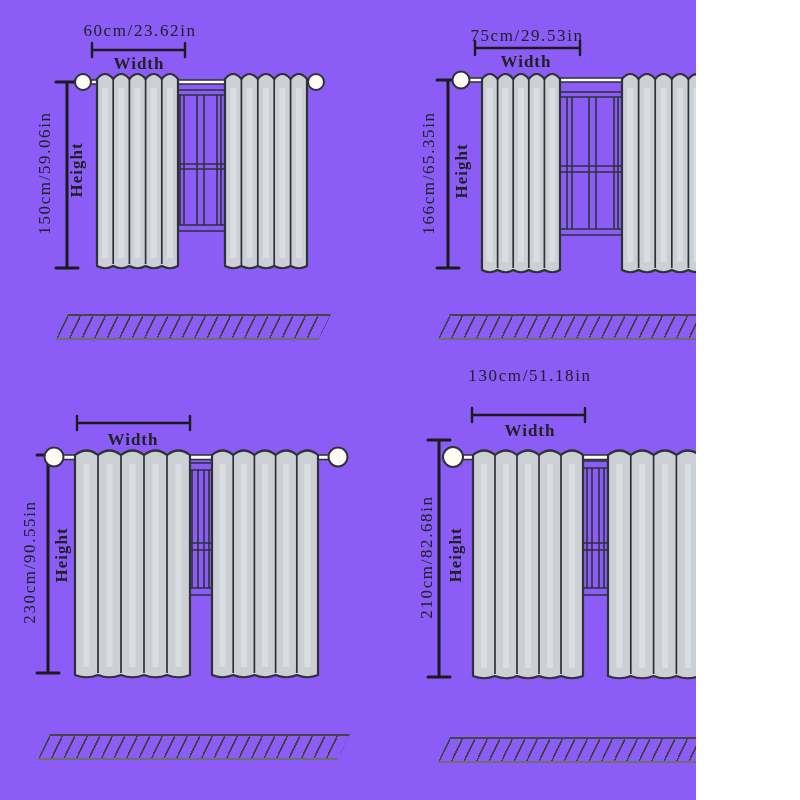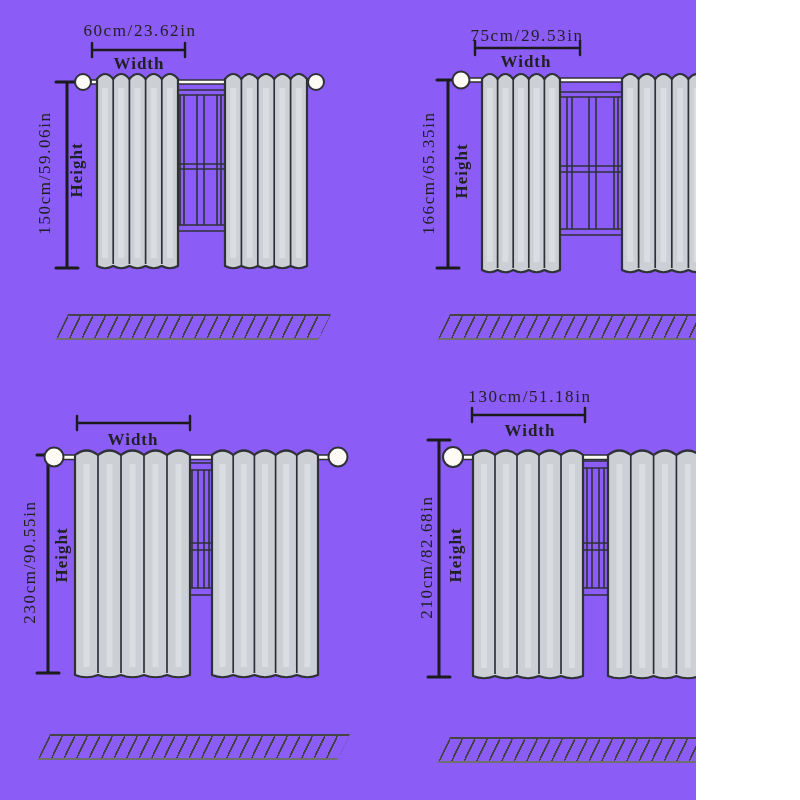--- a/index.html
+++ b/index.html
@@ -131,18 +131,18 @@
 
   <div class="txt num" style="left:527px;top:30px;margin-top:6px;">75cm/29.53in</div>
   <div class="txt word" style="left:526px;top:62px;">Width</div>
   <div class="txt num vert" style="left:429px;top:173px;">166cm/65.35in</div>
   <div class="txt word vert" style="left:462px;top:171px;">Height</div>
 
   <div class="txt word" style="left:133px;top:440px;">Width</div>
   <div class="txt num vert" style="left:30px;top:562px;">230cm/90.55in</div>
   <div class="txt word vert" style="left:62px;top:555px;">Height</div>
 
-  <div class="txt num" style="left:530px;top:397px;">130cm/51.18in</div>
+  <div class="txt num" style="left:530px;top:376px;">130cm/51.18in</div>
   <div class="txt word" style="left:530px;top:431px;">Width</div>
   <div class="txt num vert" style="left:427px;top:557px;">210cm/82.68in</div>
   <div class="txt word vert" style="left:456px;top:555px;">Height</div>
 
 </div>
 
 </body></html>

